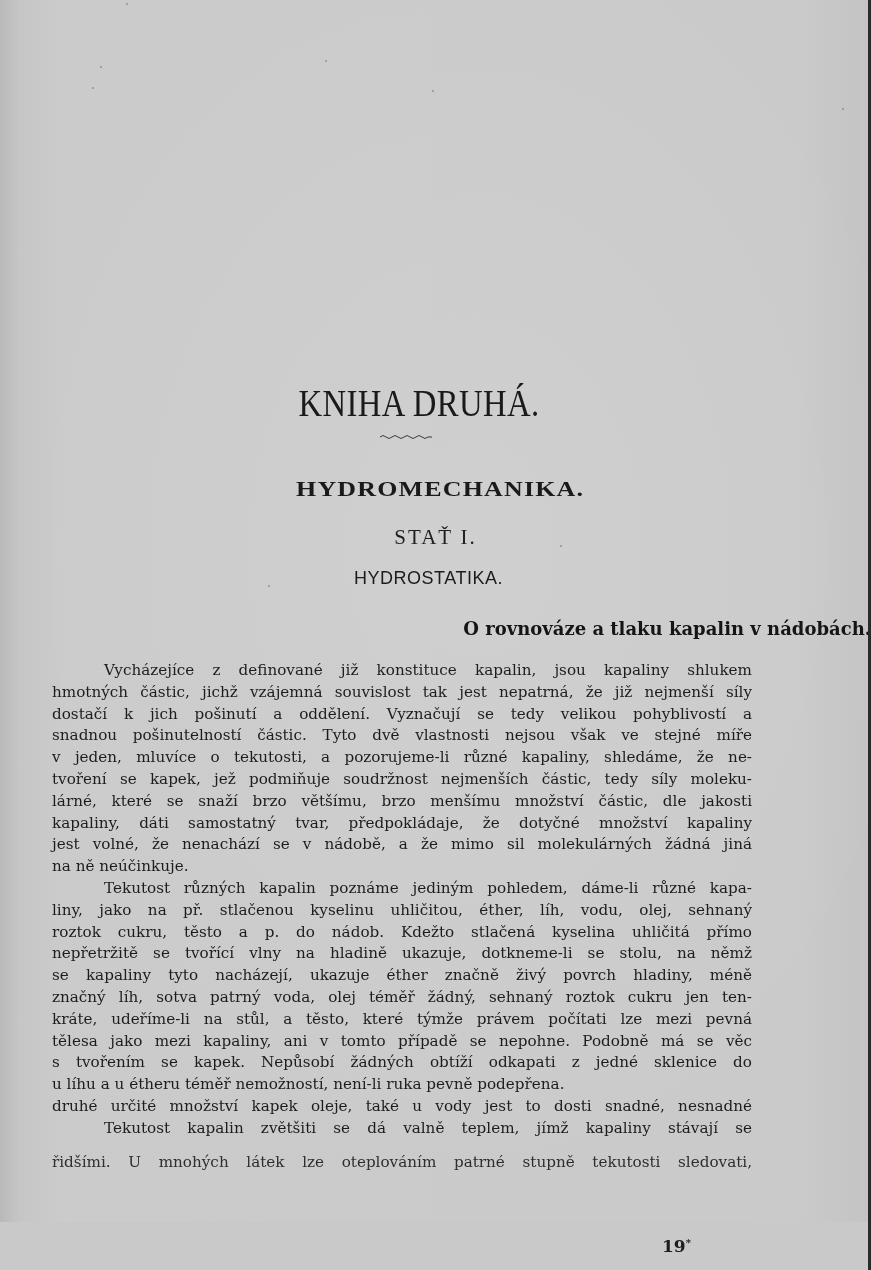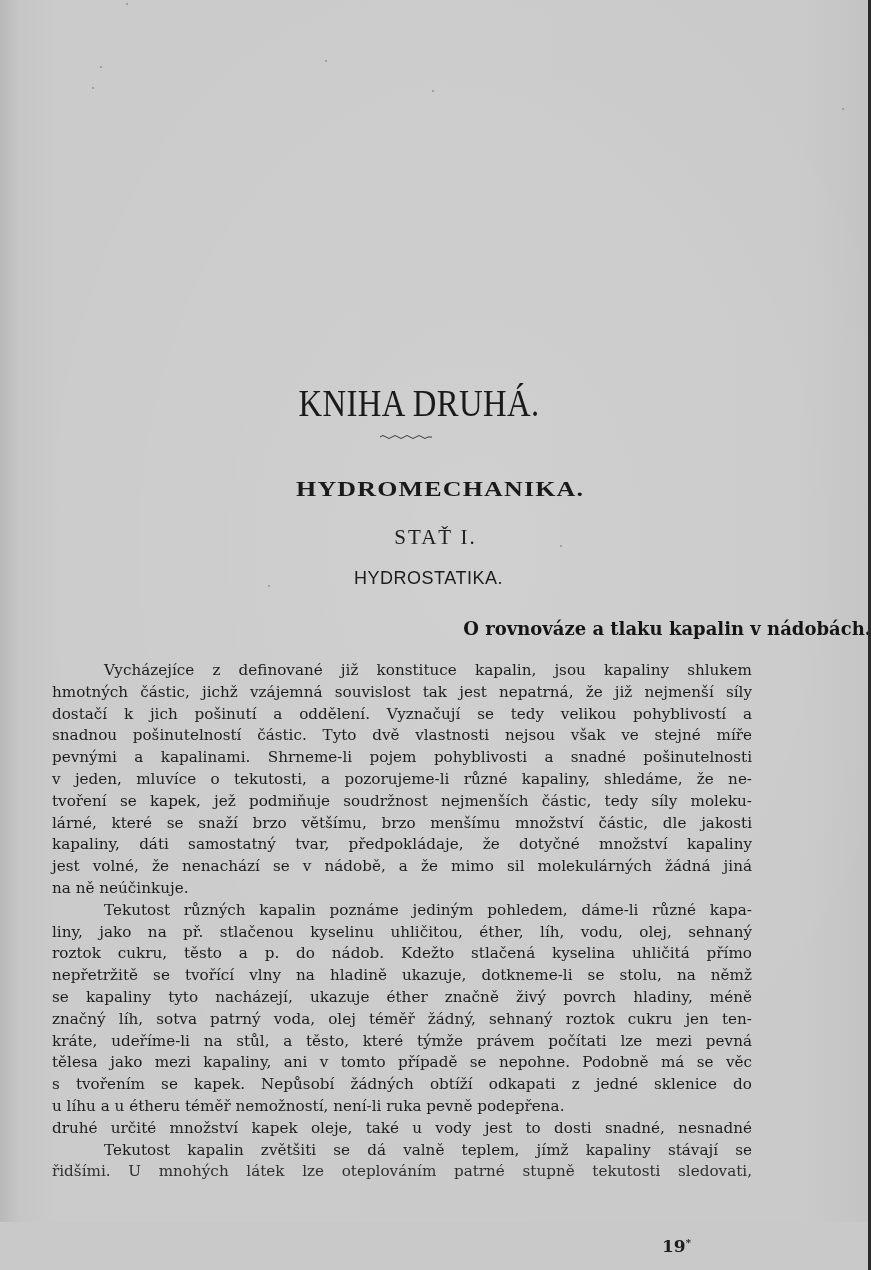--- a/index.html
+++ b/index.html
@@ -105,21 +105,21 @@
     .line {
       display: block;
       text-align: justify;
       text-align-last: justify;
       white-space: nowrap;
       height: 21.8px;
       overflow: visible;
     }
     .line.indent { padding-left: 52px; }
     .line.last { text-align-last: left; }
-    .line.fade { color: #2e2e2e; }
+    .line.fade { color: #2e2e2e; margin-top: 12px; }
     .page-number {
       position: absolute;
       left: 662px;
       top: 1236px;
       font-family: "DejaVu Serif", "Liberation Serif", serif;
       font-weight: bold;
       font-size: 17px;
       color: #1d1d1d;
     }
     .page-number sup { font-size: 10px; vertical-align: 6px; }
@@ -165,21 +165,20 @@
     <span>O rovnováze a tlaku kapalin v nádobách.</span>
   </div>
 
   <div class="body-text">
 
     <div>
       <span class="line indent">Vycházejíce z definované již konstituce kapalin, jsou kapaliny shlukem</span>
       <span class="line">hmotných částic, jichž vzájemná souvislost tak jest nepatrná, že již nejmenší síly</span>
       <span class="line">dostačí k jich pošinutí a oddělení. Vyznačují se tedy velikou pohyblivostí a</span>
       <span class="line">snadnou pošinutelností částic. Tyto dvě vlastnosti nejsou však ve stejné míře</span>
-      <span class="line">pevnými a kapalinami. Shrneme-li pojem pohyblivosti a snadné pošinutelnosti</span>
       <span class="line">v jeden, mluvíce o tekutosti, a pozorujeme-li různé kapaliny, shledáme, že ne-</span>
       <span class="line">tvoření se kapek, jež podmiňuje soudržnost nejmenších částic, tedy síly moleku-</span>
       <span class="line">lárné, které se snaží brzo většímu, brzo menšímu množství částic, dle jakosti</span>
       <span class="line">kapaliny, dáti samostatný tvar, předpokládaje, že dotyčné množství kapaliny</span>
       <span class="line">jest volné, že nenachází se v nádobě, a že mimo sil molekulárných žádná jiná</span>
       <span class="line last">na ně neúčinkuje.</span>
     </div>
 
     <div>
       <span class="line indent">Tekutost různých kapalin poznáme jediným pohledem, dáme-li různé kapa-</span>

